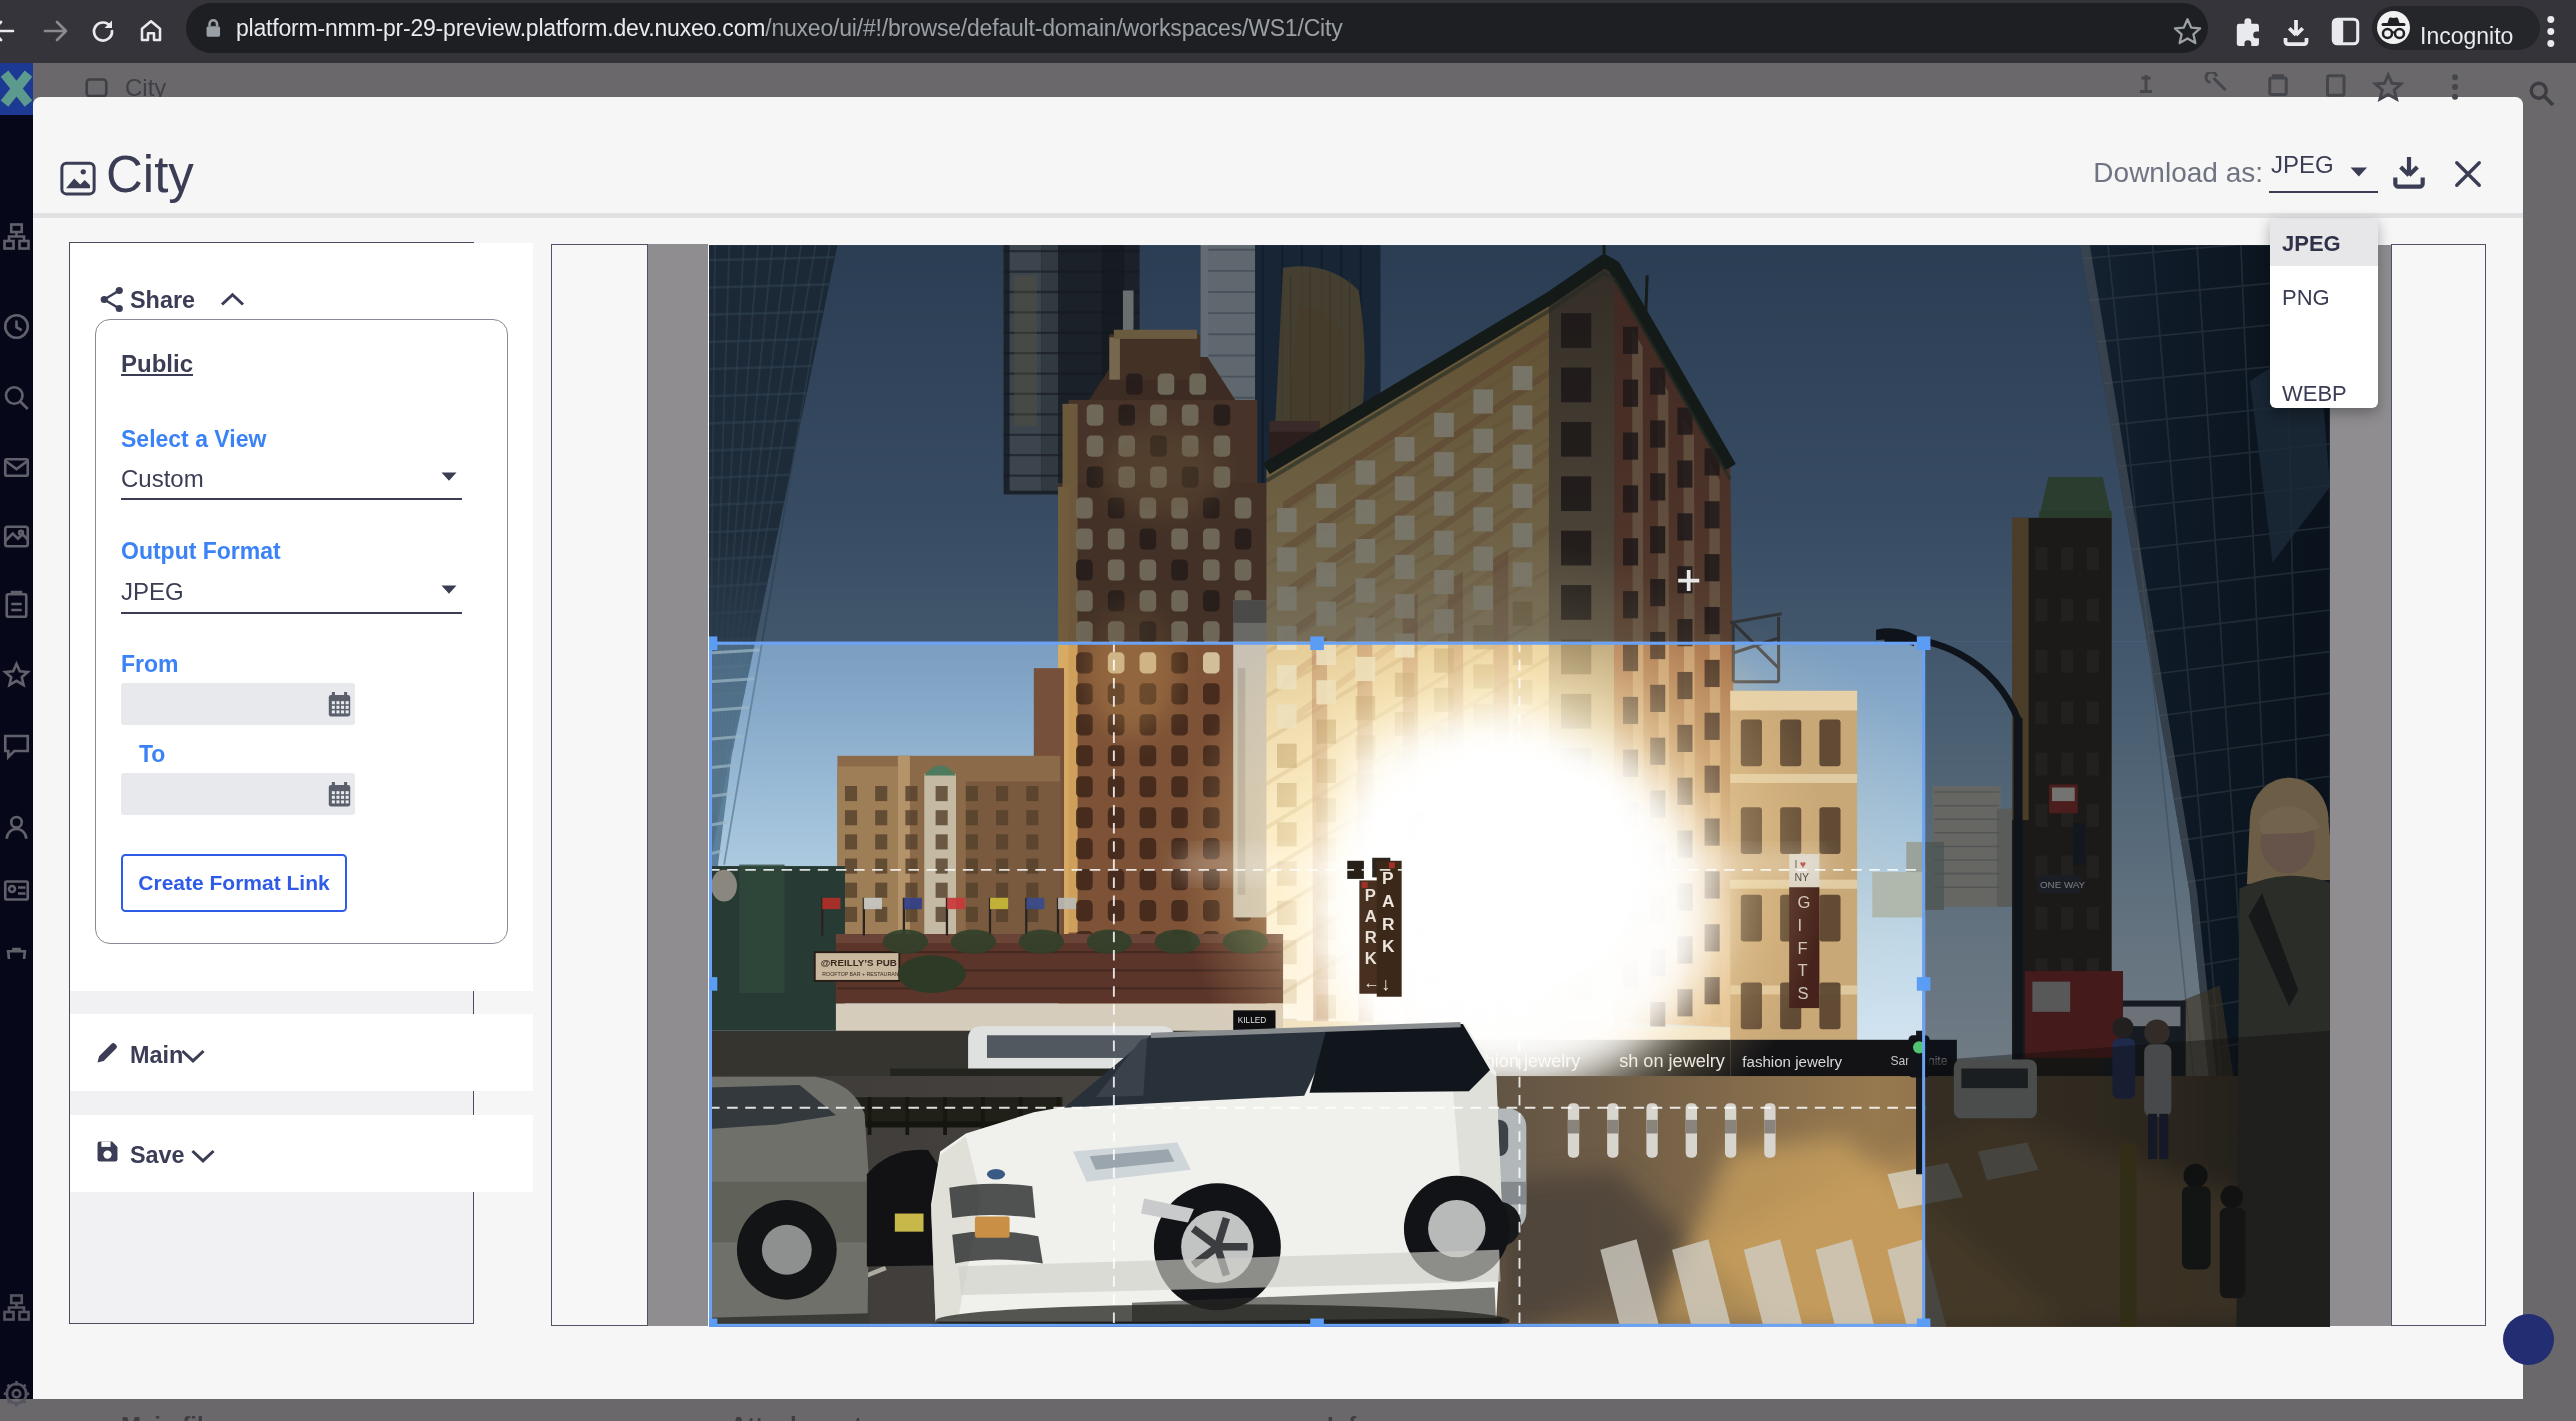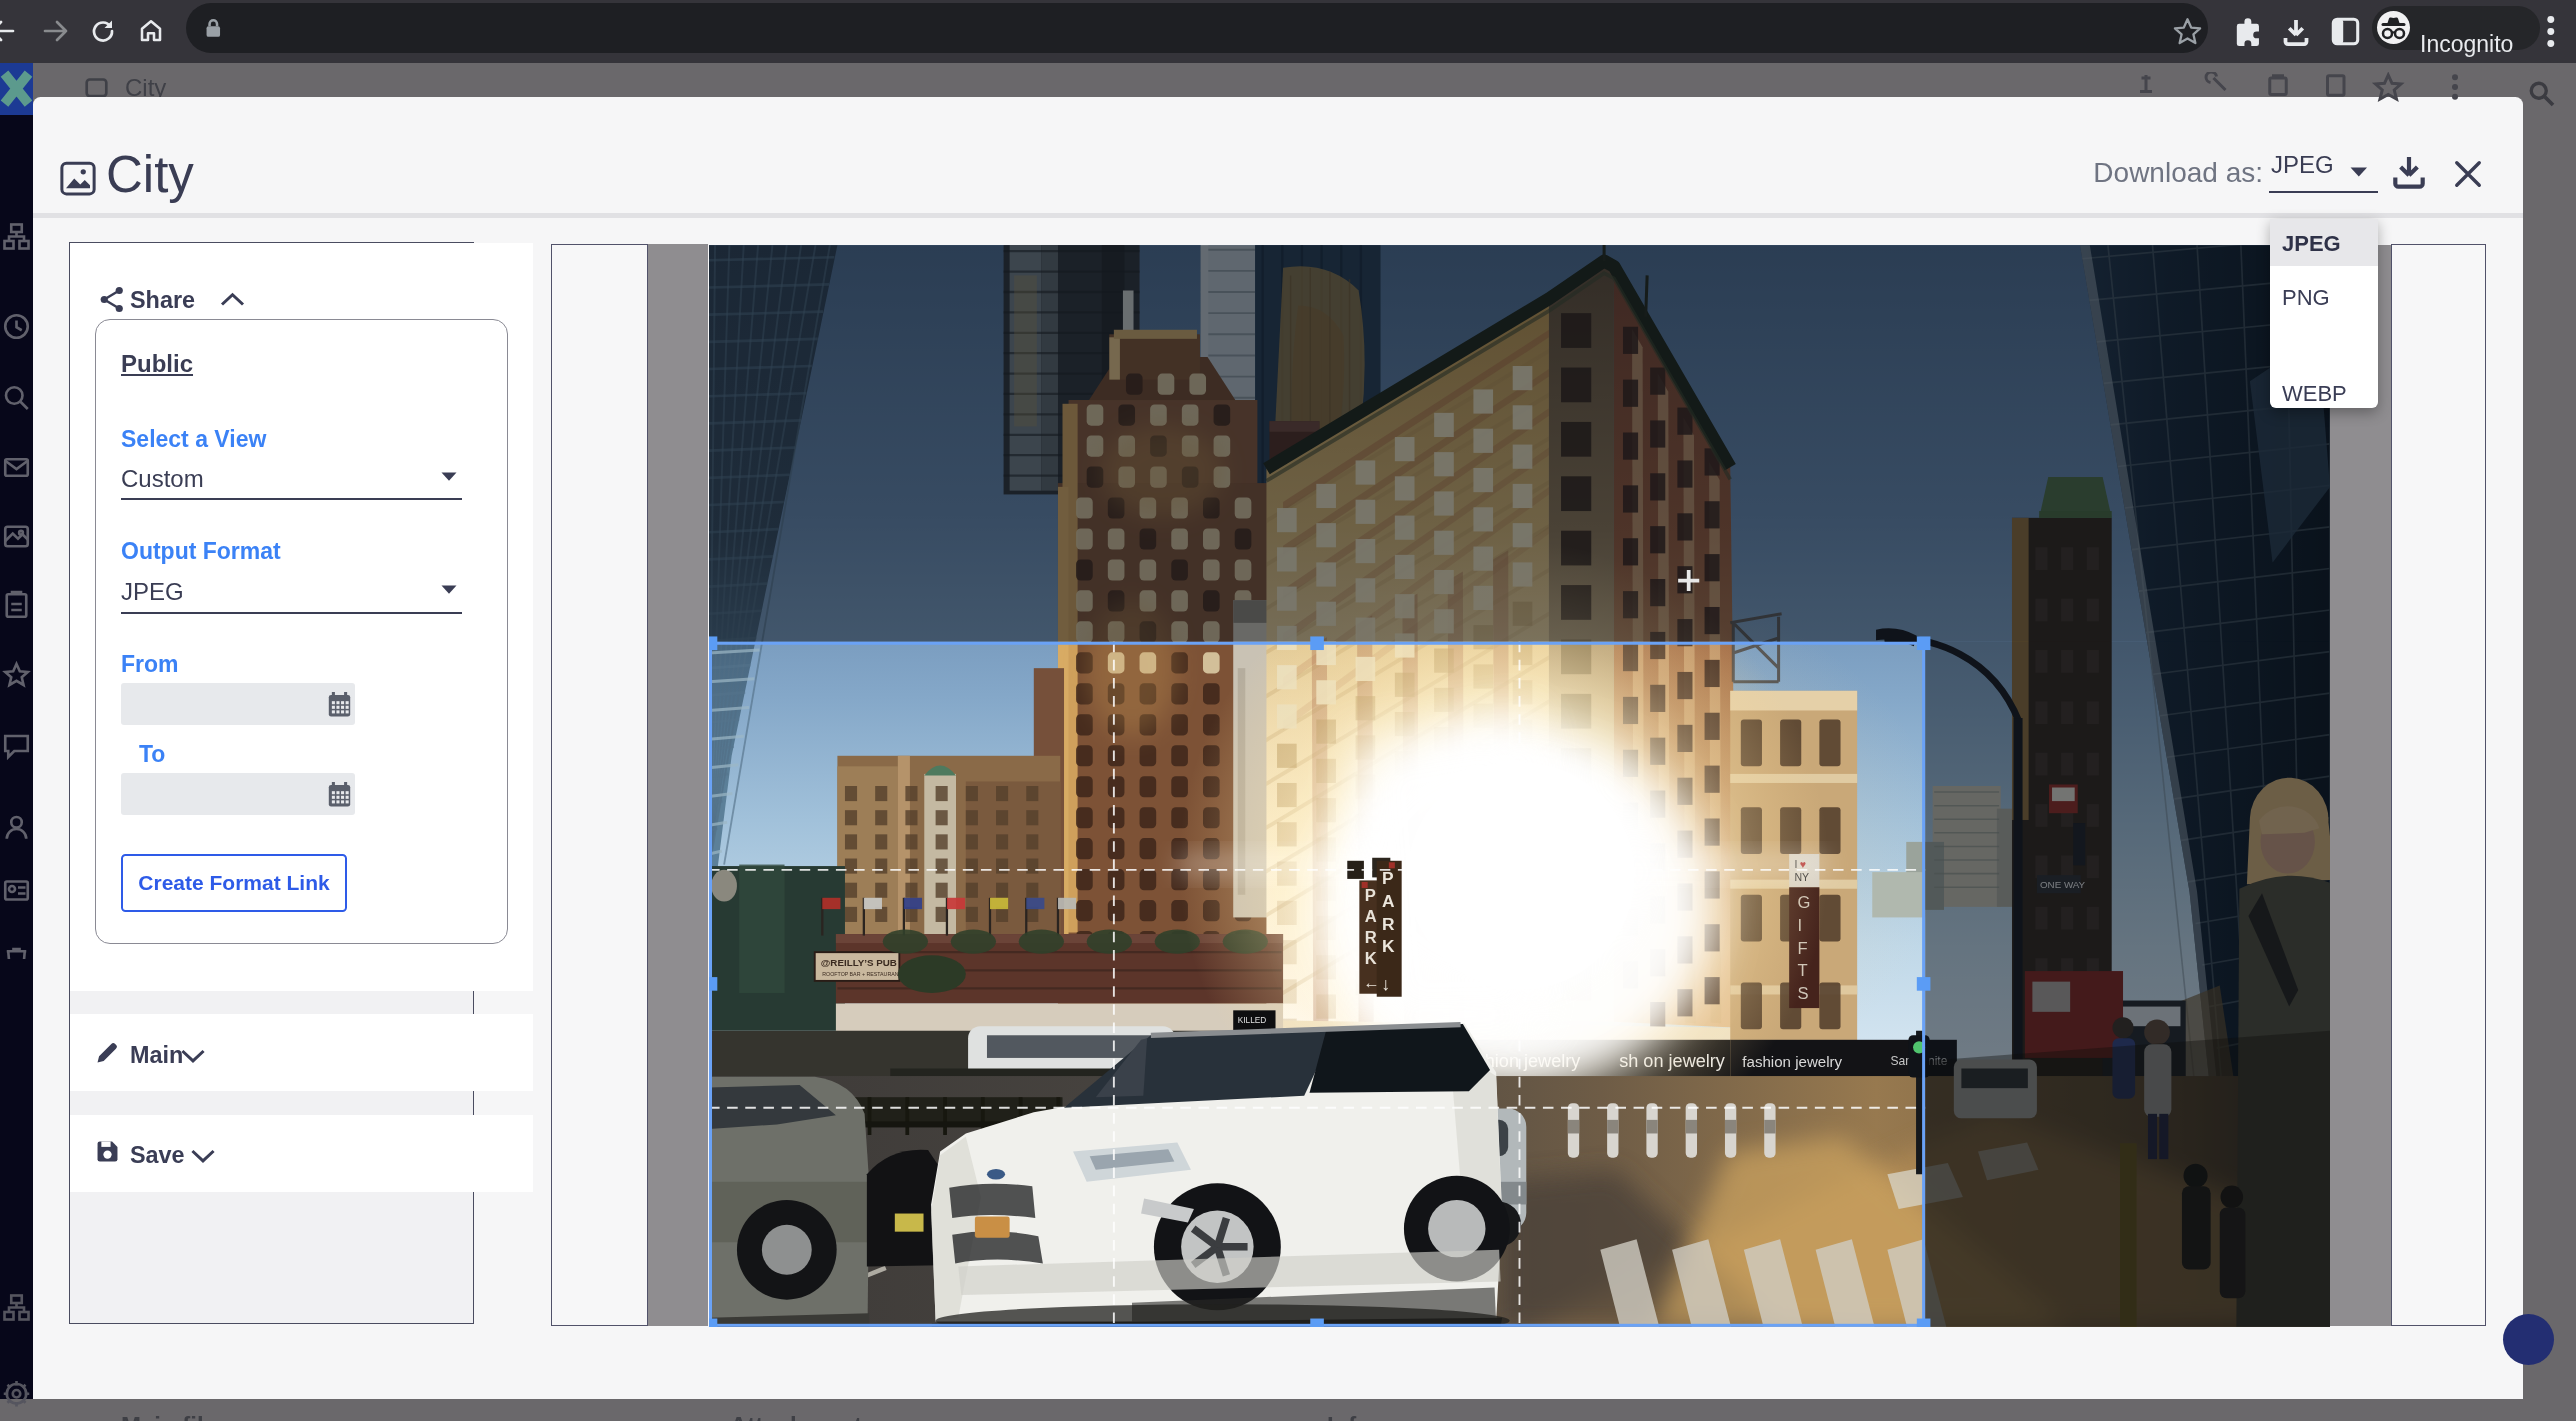--- a/index.html
+++ b/index.html
@@ -6,21 +6,21 @@
   html,body { width:2576px; height:1422px; overflow:hidden; }
   body { position:relative; font-family:"Liberation Sans", sans-serif; background:#6a686b; }
   .abs { position:absolute; }
   
   #toolbar { left:0; top:0; width:2576px; height:63px; background:#35343a; }
   #pill { left:186px; top:3px; width:2022px; height:50px; border-radius:25px; background:#1e1f23; }
   .url { left:236px; top:0px; width:1934px; height:53px; line-height:56px; font-size:23px; letter-spacing:-0.2px; color:#e8eaed; white-space:nowrap; }
   .url span { color:#9aa0a6; }
   #incog { left:2372px; top:6px; width:168px; height:44px; border-radius:22px; background:#252629; }
   #incog .avatar { position:absolute; left:5.3px; top:5.3px; width:33px; height:33px; border-radius:50%; background:#f1f1f2; }
-  #incog .txt { position:absolute; left:48px; top:16px; height:52px; line-height:45px; font-size:23px; color:#e8eaed; }
+  #incog .txt { position:absolute; left:48px; top:8px; height:52px; line-height:45px; font-size:23px; color:#e8eaed; }
   
   #strip { left:0; top:63px; width:2576px; height:35px; background:#6a686b; }
   .striptxt { color:#3f4047; font-size:24px; }
   
   #sidebar { left:0; top:63px; width:33px; height:1359px; background:#07071a; }
   #nxlogo { left:0; top:63px; width:33px; height:52px; background:#1c3a94; overflow:hidden; }
   
   #modal { left:33px; top:97px; width:2490px; height:1302px; background:#f6f6f7; border-radius:7.6px 7.6px 0 0; }
   #mtitle { left:73px; top:48px; font-size:51px; color:#3a3d54; }
   #dlabel { left:1969px; top:60px; width:261px; text-align:right; font-size:28px; color:#6f7482; }
@@ -65,20 +65,21 @@
       <path d="M28 2 L28 12 L18 12 Z" fill="#e8eaed"></path>
     </svg>
     <svg class="abs" style="left:139px;top:18px" width="24" height="26" viewBox="0 0 32 34">
       <path d="M4 14 L16 4 L28 14 L28 29 L20 29 L20 20 L12 20 L12 29 L4 29 Z" stroke="#e8eaed" stroke-width="3.4" fill="none" stroke-linejoin="round"></path>
     </svg>
     <div class="abs" id="pill"></div>
     <svg class="abs" style="left:205px;top:18px" width="16.6" height="21" viewBox="0 0 22 28">
       <rect x="2" y="11" width="18" height="14" rx="2.5" fill="#9aa0a6"></rect>
       <path d="M6 11 V8 a5 5 0 0 1 10 0 V11" stroke="#9aa0a6" stroke-width="3.4" fill="none"></path>
     </svg>
+    <div class="abs url">platform-nmm-pr-29-preview.platform.dev.nuxeo.com<span>/nuxeo/ui/#!/browse/default-domain/workspaces/WS1/City</span></div>
     <svg class="abs" style="left:2173px;top:17.4px" width="29" height="29" viewBox="0 0 38 38">
       <path d="M19 3 L23.8 13.8 L35.5 14.9 L26.7 22.7 L29.3 34.2 L19 28.2 L8.7 34.2 L11.3 22.7 L2.5 14.9 L14.2 13.8 Z" stroke="#9aa0a6" stroke-width="3" fill="none" stroke-linejoin="round"></path>
     </svg>
     <svg class="abs" style="left:2233px;top:16.6px" width="29" height="29" viewBox="0 0 38 38">
       <path d="M15 6 a4.5 4.5 0 0 1 9 0 v3 h7 a3 3 0 0 1 3 3 v7 h-3 a4.5 4.5 0 0 0 0 9 h3 v7 a3 3 0 0 1 -3 3 h-7 v-3 a4.5 4.5 0 0 0 -9 0 v3 h-7 a3 3 0 0 1 -3 -3 v-7 v-9 v-7 a3 3 0 0 1 3 -3 h7 Z" fill="#e8eaed"></path>
     </svg>
     <svg class="abs" style="left:2281px;top:16.6px" width="30" height="30" viewBox="0 0 40 40">
       <path d="M20 4 V24 M20 24 L11 15 M20 24 L29 15" stroke="#e8eaed" stroke-width="5" fill="none"></path>
       <path d="M6 28 V33 a3 3 0 0 0 3 3 H31 a3 3 0 0 0 3 -3 V28" stroke="#e8eaed" stroke-width="5" fill="none"></path>
     </svg>

